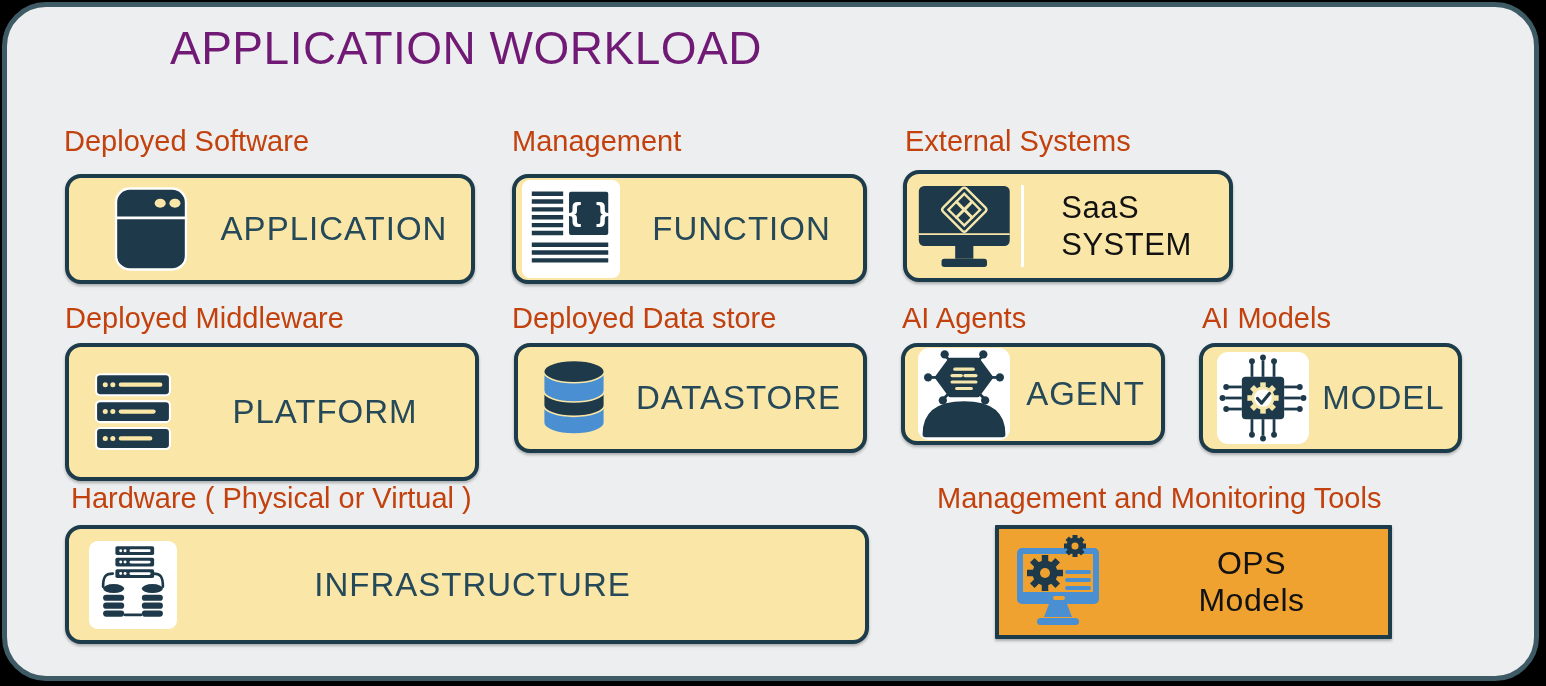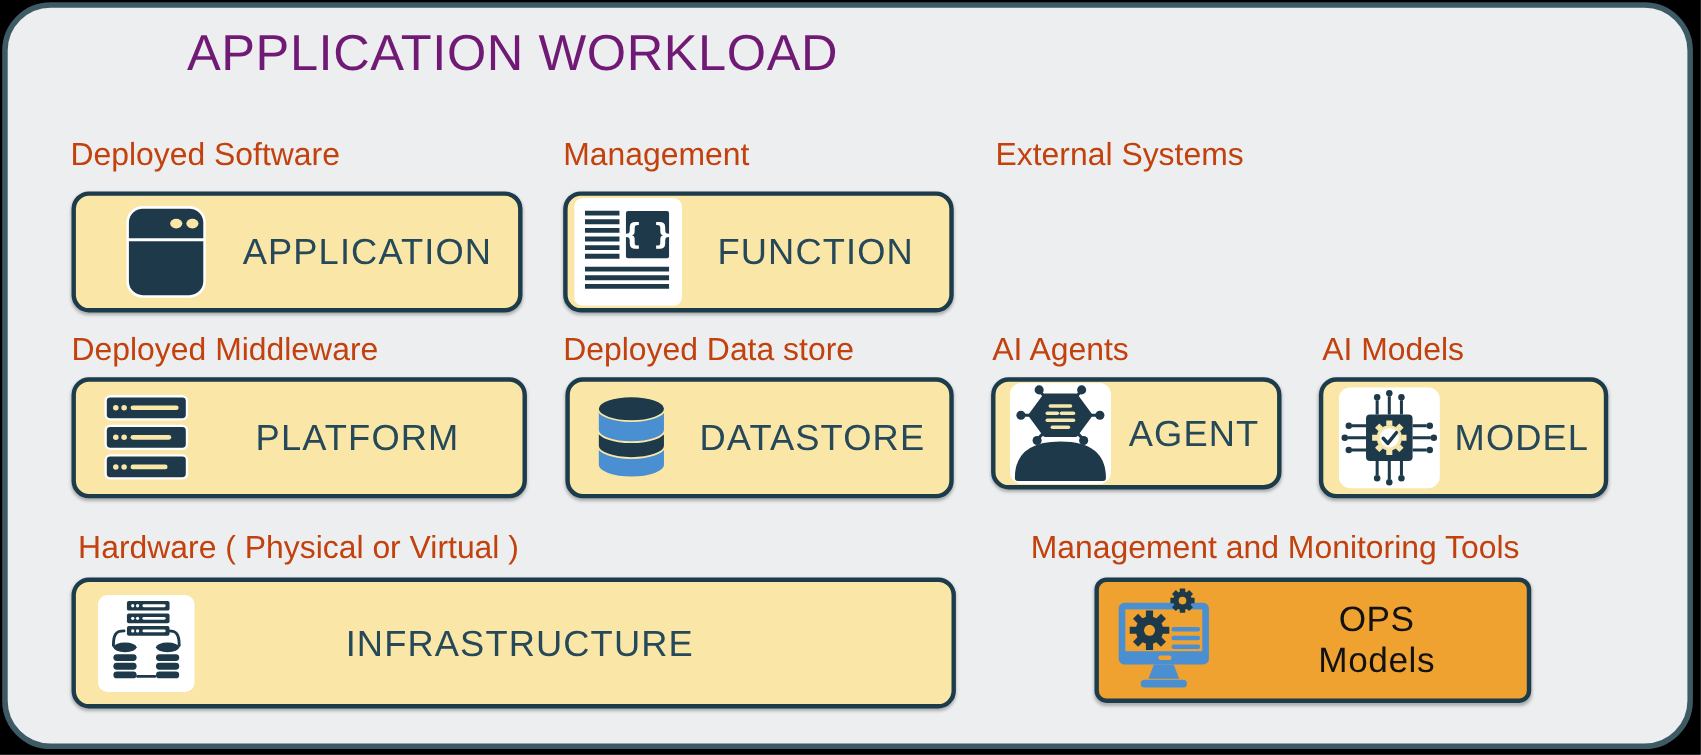--- a/index.html
+++ b/index.html
@@ -3,21 +3,21 @@
 <meta charset="utf-8">
 <style>
   html,body { margin:0; padding:0; background:#000; }
   .stage { position:relative; width:1546px; height:686px; font-family:"Liberation Sans", sans-serif; overflow:hidden; }
   .panel { position:absolute; left:2px; top:2px; width:1537px; height:679px; box-sizing:border-box;
            background:#EDEEF0; border:5px solid #3E5A64; border-radius:44px; }
   .main-title { position:absolute; left:163px; top:14px; font-size:46px; color:#701a75; letter-spacing:0.5px; white-space:nowrap; }
   .grp-label { position:absolute; font-size:29px; color:#c2410c; white-space:nowrap; }
   .card { position:absolute; box-sizing:border-box; background:#FAE7A7; border:4px solid #1C3B4B; border-radius:16px;
           display:flex; align-items:center; box-shadow:0 2px 3px rgba(0,0,0,0.28); }
-  .card.orange { background:#F0A231; border-radius:11px; }
+  .card.orange { background:#F0A231; border-radius:1px; }
   .icon { flex:0 0 auto; display:block; }
   .ctitle { flex:1; text-align:center; font-size:33px; color:#26495A; letter-spacing:1px; }
   .ctitle.blacktxt { color:#121212; }
   .abs-center { position:absolute; left:0; right:0; text-align:center;margin-left:11px; }
   .two-line { font-size:31px; line-height:37px; letter-spacing:0.5px; }
   .stack-left { display:inline-block; text-align:left; }
   .stack-center { display:inline-block; text-align:center; }
   .sep { width:3px; align-self:stretch; margin:11px 0 11px 4px; background:#FFFFFF; }
 </style>
 </head>
@@ -55,27 +55,49 @@
           <line x1="10" y1="66" x2="88" y2="66"></line>
             <line x1="10" y1="74" x2="88" y2="74"></line>
           <line x1="10" y1="82" x2="88" y2="82"></line>
         </g>
         <rect x="48" y="12" width="40" height="44" rx="2" fill="#1E3A4A"></rect>
         <text x="68" y="43" text-anchor="middle" font-family="DejaVu Sans, sans-serif" font-weight="bold" font-size="27" fill="#FFFFFF">{ }</text>
       </svg>
       <span class="ctitle">FUNCTION</span>
     </div>
 
+    <div class="card" style="left:896px;top:163px;width:330px;height:112px">
+      <svg class="icon" width="100" height="92" viewBox="0 0 110 100" style="margin-left:10px">
+        <rect x="2" y="6" width="100" height="66" rx="6" fill="#1E3A4A"></rect>
+        <line x1="2" y1="59" x2="102" y2="59" stroke="#FAE7A7" stroke-width="2"></line>
+        <rect x="42" y="72" width="20" height="14" fill="#1E3A4A"></rect>
+        <rect x="27" y="86" width="50" height="9" rx="3" fill="#1E3A4A"></rect>
+        <g fill="none" stroke="#F5E6AB" stroke-width="2.6">
+          <rect x="34" y="14" width="36" height="36" rx="3" transform="rotate(45 52 32)"></rect>
+          <rect x="46" y="17" width="12" height="12" transform="rotate(45 52 23)"></rect>
+          <rect x="37" y="26" width="12" height="12" transform="rotate(45 43 32)"></rect>
+          <rect x="55" y="26" width="12" height="12" transform="rotate(45 61 32)"></rect>
+          <rect x="46" y="35" width="12" height="12" transform="rotate(45 52 41)"></rect>
+        </g>
+      </svg>
+      <div class="sep"></div>
+      <div class="ctitle blacktxt two-line">
+        <span class="stack-left">
+          <span>SaaS</span><br>
+          <span>SYSTEM</span>
+        </span>
+      </div>
+    </div>
 
     <div class="grp-label" style="left:58px;top:295px">Deployed Middleware</div>
     <div class="grp-label" style="left:505px;top:295px">Deployed Data store</div>
     <div class="grp-label" style="left:895px;top:295px">AI Agents</div>
     <div class="grp-label" style="left:1195px;top:295px">AI Models</div>
 
-    <div class="card" style="left:58px;top:336px;width:414px;height:110px">
+    <div class="card" style="left:58px;top:336px;width:414px;height:138px">
       <svg class="icon" width="84" height="84" viewBox="0 0 100 100" style="margin-left:22px">
         <g fill="#1E3A4A" stroke="#FFFFFF" stroke-width="2.5">
           <rect x="6" y="5" width="88" height="25" rx="5"></rect>
           <rect x="6" y="37" width="88" height="25" rx="5"></rect>
           <rect x="6" y="69" width="88" height="25" rx="5"></rect>
         </g>
         <g fill="#FAE7A7">
           <circle cx="17" cy="17.5" r="3"></circle>
             <circle cx="26" cy="17.5" r="3"></circle>
             <rect x="33" y="15" width="52" height="5" rx="2.5"></rect>

